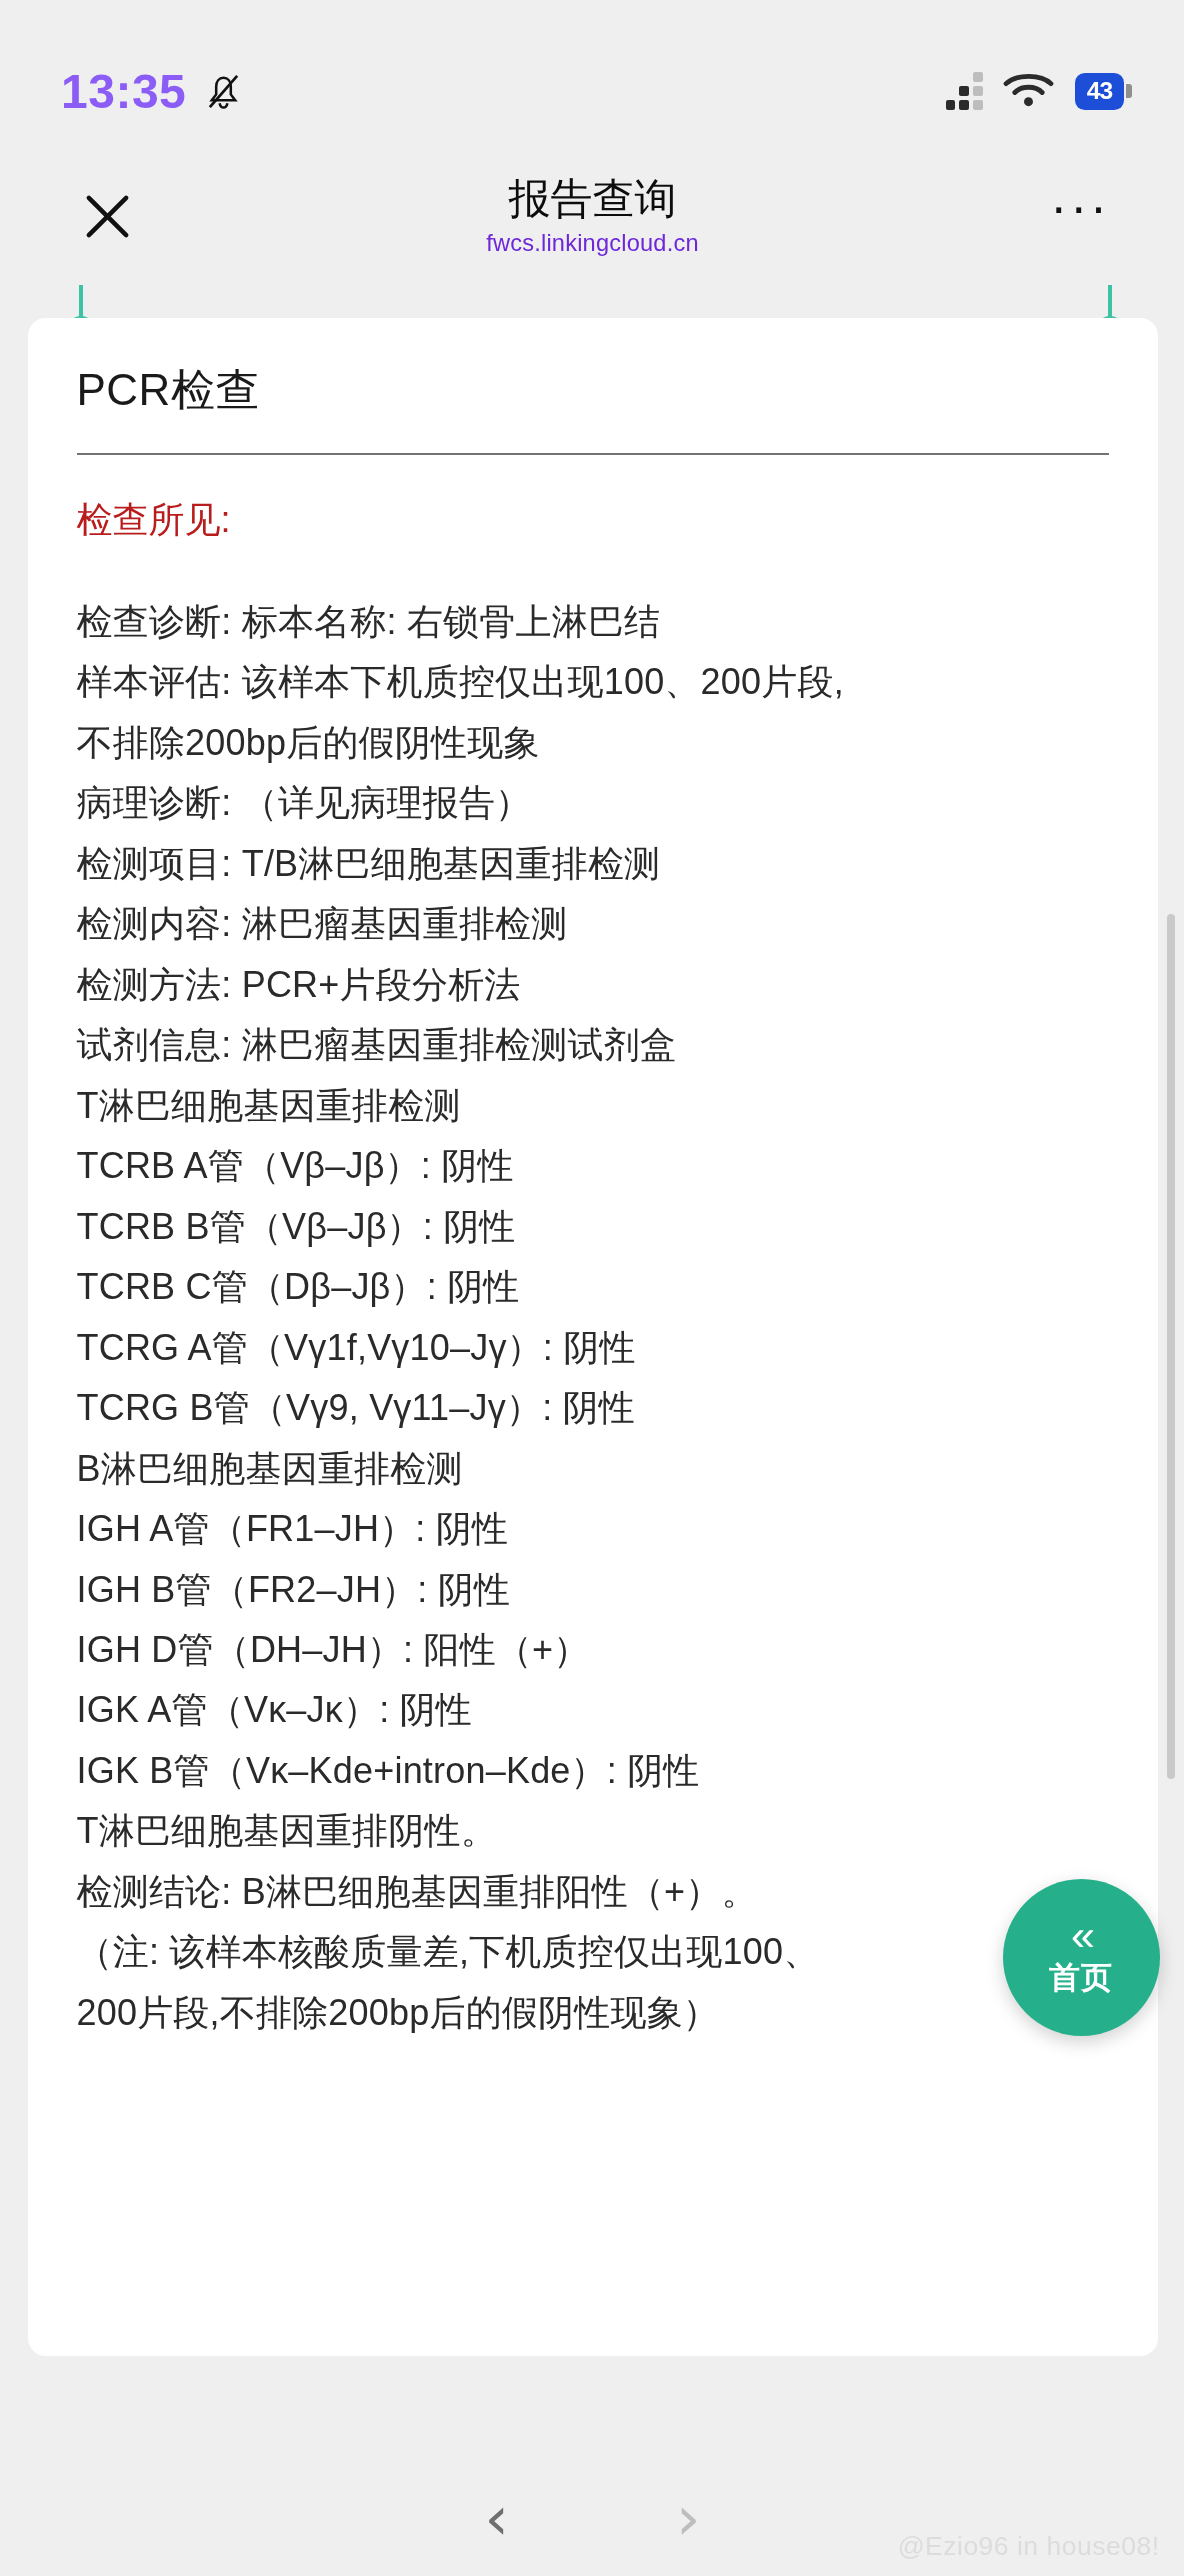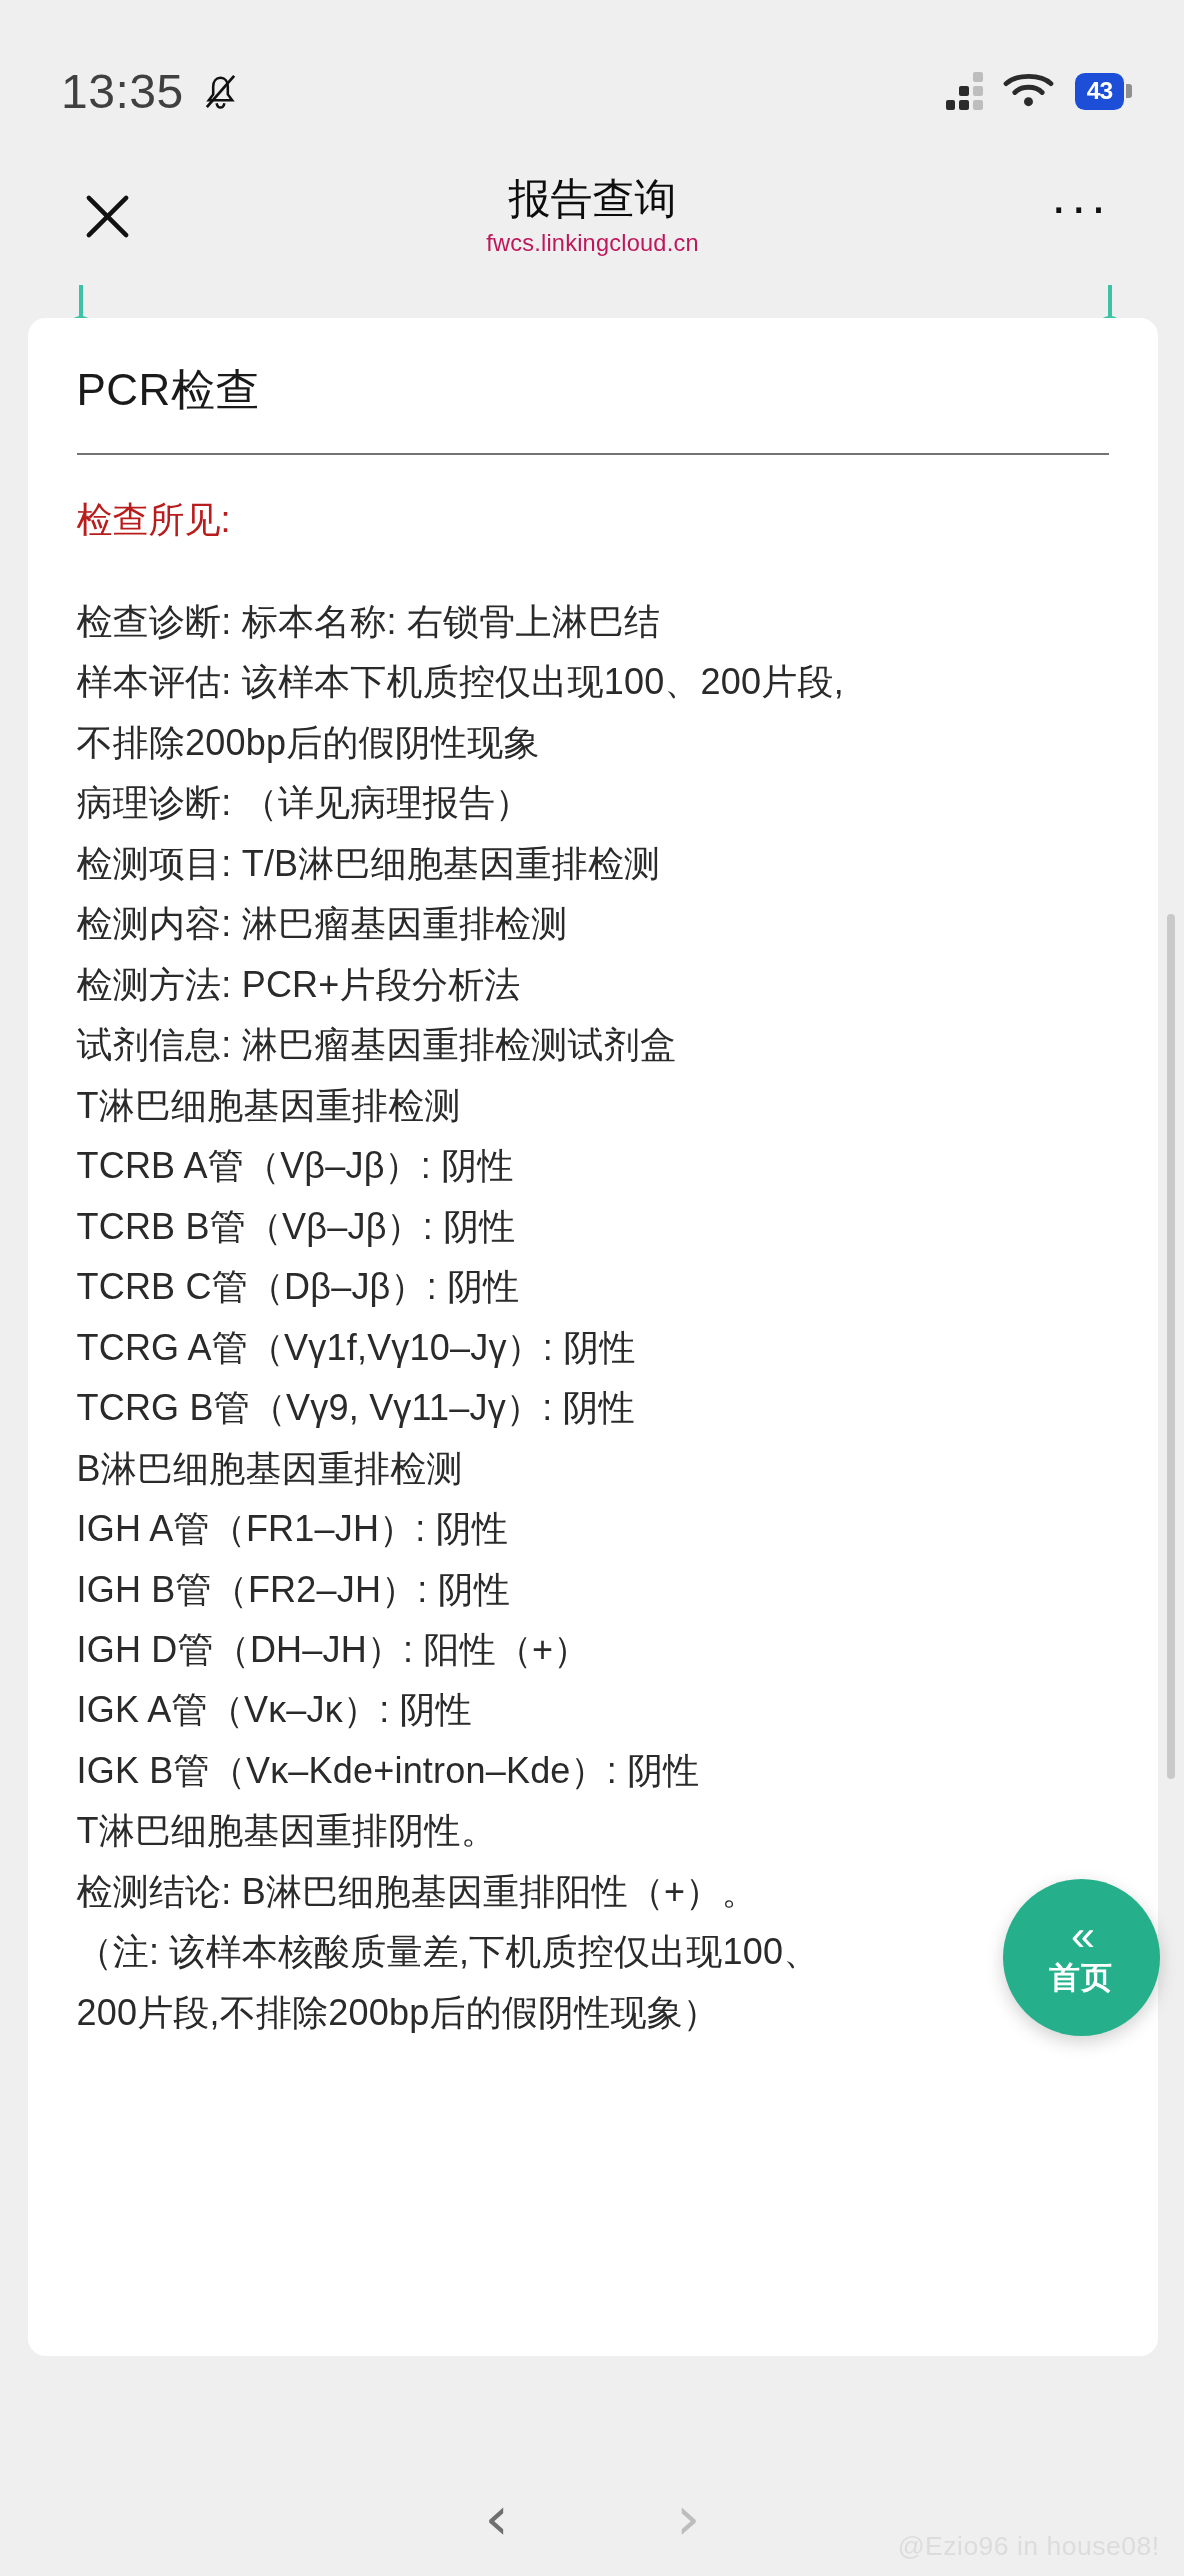--- a/index.html
+++ b/index.html
@@ -28,22 +28,22 @@
     padding: 35px 61px 0 61px;
     flex: none;
   }
   .status-left {
     display: flex;
     align-items: center;
     gap: 17.7px;
   }
   .status-time {
     font-size: 48px;
-    font-weight: normal;
-    color: #404040;
+    font-weight: bold;
+    color: #8b5cf6;
     letter-spacing: 0.5px;
   }
   .bell-mute {
     position: relative;
     width: 39px;
     height: 43px;
   }
   .bell-mute svg { display: block; }
   .status-right {
     display: flex;
@@ -117,21 +117,21 @@
     pointer-events: none;
   }
   .nav-title {
     font-size: 42px;
     color: #0d0d0d;
     font-weight: 500;
     line-height: 1.15;
   }
   .nav-sub {
     font-size: 23.6px;
-    color: #be185d;
+    color: #6d28d9;
     margin-top: 5.9px;
     letter-spacing: 0.2px;
   }
   .nav-more {
     margin-left: auto;
     font-size: 51px;
     line-height: 19.6px;
     color: #111;
     letter-spacing: 2.9px;
     cursor: pointer;

